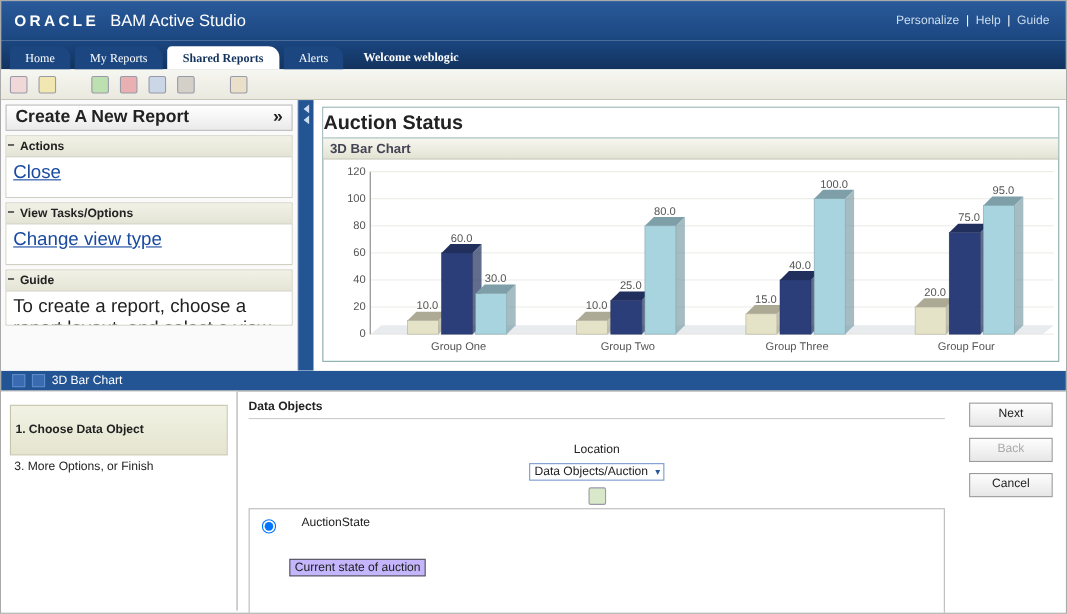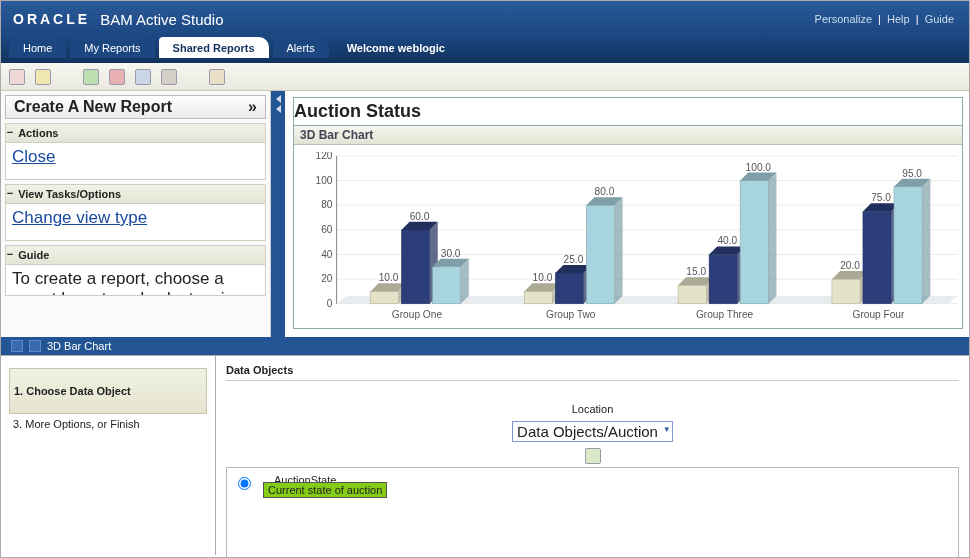--- a/index.html
+++ b/index.html
@@ -7,21 +7,21 @@
   body { width:970px; height:558px; background:#fff; overflow:hidden; border:1px solid #aaa;}
   
   
   .header { background: linear-gradient(#2a5a9a, #1b4680); color:#fff; height:36px; display:flex; align-items:center; padding:0 12px; }
   .header .logo-text { font-weight:bold; letter-spacing:3px; font-size:14px; }
   .header .product { font-size:15px; margin-left:10px; font-weight:500; }
   .header-right { margin-left:auto; font-size:11px; }
   .header-right a { color:#cde; text-decoration:none; margin:0 3px; }
 
   
-  .tabs { background: linear-gradient(#1b4680, #12335e); height:26px; display:flex; align-items:flex-start; padding-left:8px; }
+  .tabs { background: linear-gradient(#1b4680, #12335e); height:26px; display:flex; align-items:flex-end; padding-left:8px;font-family:Liberation Serif, serif; }
   .tab { display:inline-block; background:#1b4680; color:#fff; padding:5px 14px 4px; margin-right:4px; border-radius:4px 10px 0 0; position:relative; font-size:11px; cursor:pointer;}
   .tab.active { background:#fff; color:#12335e; font-weight:bold; }
   .welcome { color:#fff; padding:5px 14px; font-weight:bold; }
 
   
   .toolbar { background:linear-gradient(#f7f7f1,#e9e9e0); height:28px; border-bottom:1px solid #c6c6b8; display:flex; align-items:center; padding:0 8px; gap:10px;}
   .tool-ic { width:16px; height:16px; display:inline-block; background:#ccd; border:1px solid #99a; border-radius:2px; cursor:pointer;}
 
   
   .main { display:flex; height:246px; }
@@ -48,25 +48,25 @@
   .strip .ic { width:12px; height:12px; background:#3a6ab0; margin-right:6px; border:1px solid #5a8acc;}
   
   
   .wizard { display:flex; height:200px; border-top:1px solid #aaa;}
   .wiz-left { width:215px; border-right:1px solid #aaa; padding:12px; background:#fff;}
   .wiz-step { padding:4px 0; }
   .wiz-step.active { background:linear-gradient(#f2f2e4,#e4e4cf); border:1px solid #c5c5ad; font-weight:bold; padding:16px 4px; margin-left:-4px; margin-right:-4px;}
   .wiz-main { flex:1; padding:8px 10px; }
   .wiz-title { font-weight:bold; padding-bottom:4px; border-bottom:1px solid #ccc; margin-bottom:4px;}
   .loc-row { display:flex; align-items:center; gap:6px; margin:3px 0;flex-direction:column;}
-  .loc-select { border:1px solid #7a9ad0; padding:1px 14px 1px 4px; font-size:15px; background:#fff; position:relative;}
+  .loc-select { border:1px solid #7a9ad0; padding:1px 14px 1px 4px; font-size:11px; background:#fff; position:relative;}
   .loc-select::after{content:"▾"; color:#24589c; font-size:9px; position:absolute; right:3px; top:2px;}
   .data-box { border:1px solid #bbb; height:128px; padding:6px; position:relative;}
   .radio-row { display:flex; align-items:flex-start; gap:20px;}
-  .tooltip { position:absolute; left:36px; top:14px; background:#84cc16; border:1px solid #555; padding:1px 4px; font-size:11px;}
+  .tooltip { position:absolute; left:36px; top:45px; background:#c4b5fd; border:1px solid #555; padding:1px 4px; font-size:11px;}
   .btns { width:100px; padding:10px 12px; display:flex; flex-direction:column; gap:10px;}
   .btn { width:76px; height:22px; background:linear-gradient(#fdfdfd,#e7e7e7); border:1px solid #9a9a9a; text-align:center; padding-top:3px; font-size:11px; cursor:pointer;}
   .btn.disabled { color:#aaa; cursor:default;}
 
   svg text { font-family: Tahoma, Arial, sans-serif; font-size:10px; fill:#555;}
 </style>
 </head>
 <body>
 
 <div class="header">
@@ -238,13 +238,18 @@
       <span class="tool-ic" style="background:#d8e8c8;"></span>
     </div>
     <div class="data-box">
       <div class="radio-row">
         <input type="radio" checked="" style="">
         <span>AuctionState</span>
       </div>
       <div class="tooltip">Current state of auction</div>
     </div>
   </div>
+  <div class="btns">
+    <div class="btn">Next</div>
+    <div class="btn disabled">Back</div>
+    <div class="btn">Cancel</div>
+  </div>
 </div>
 
 </body></html>

